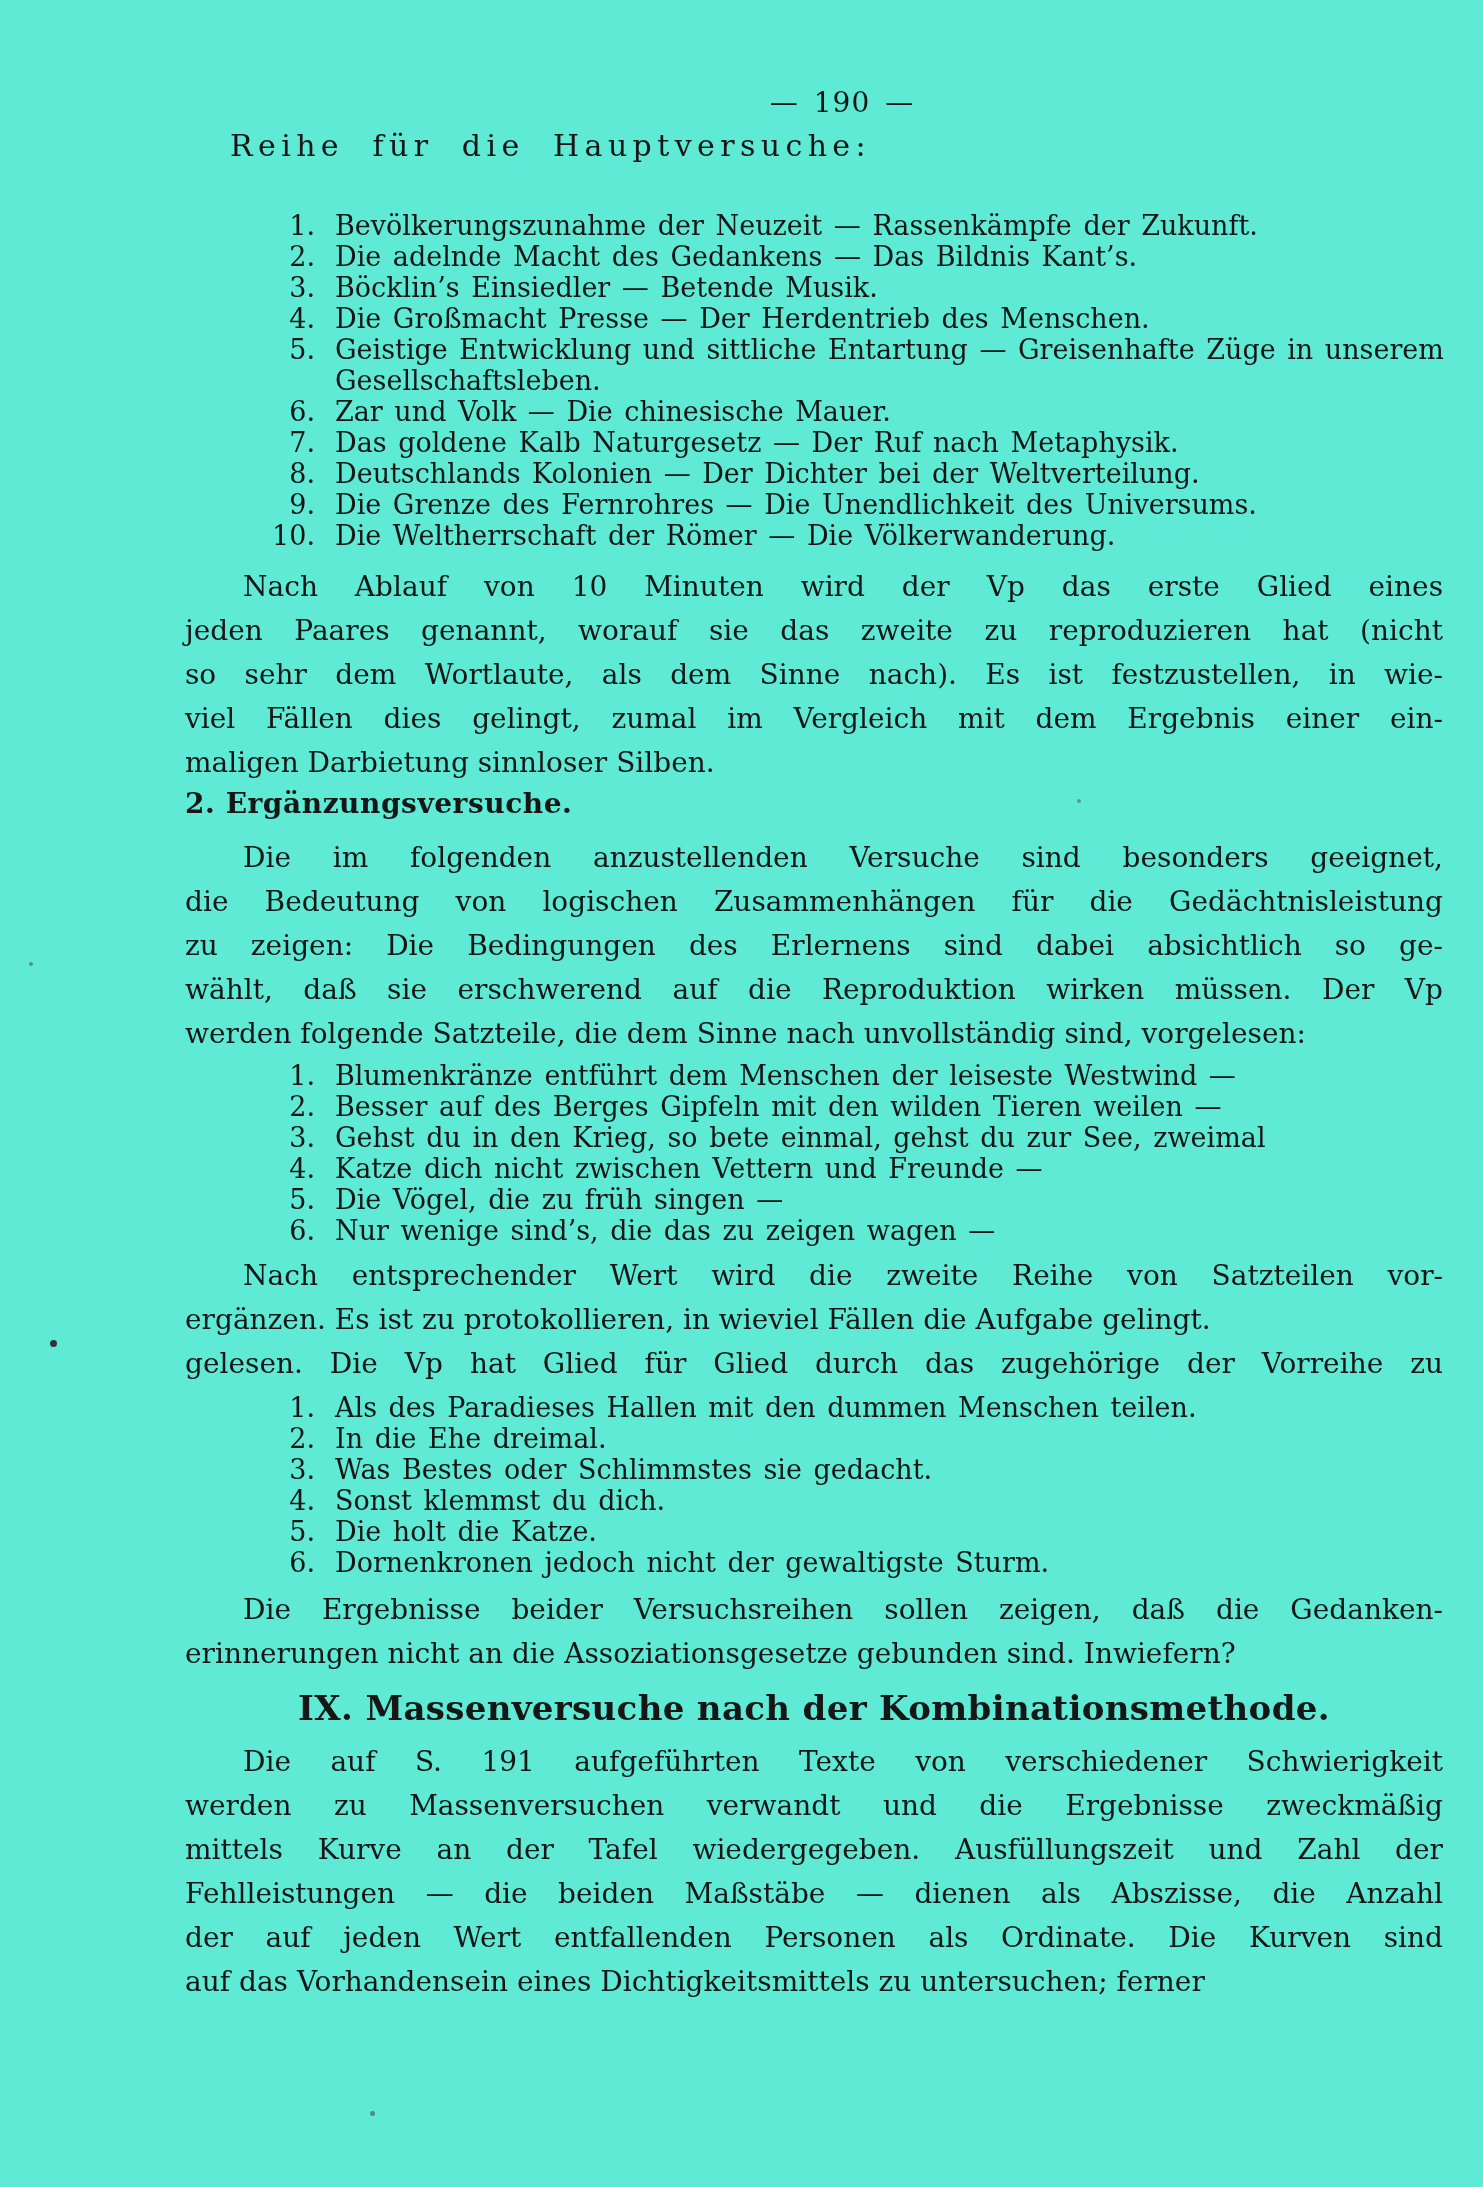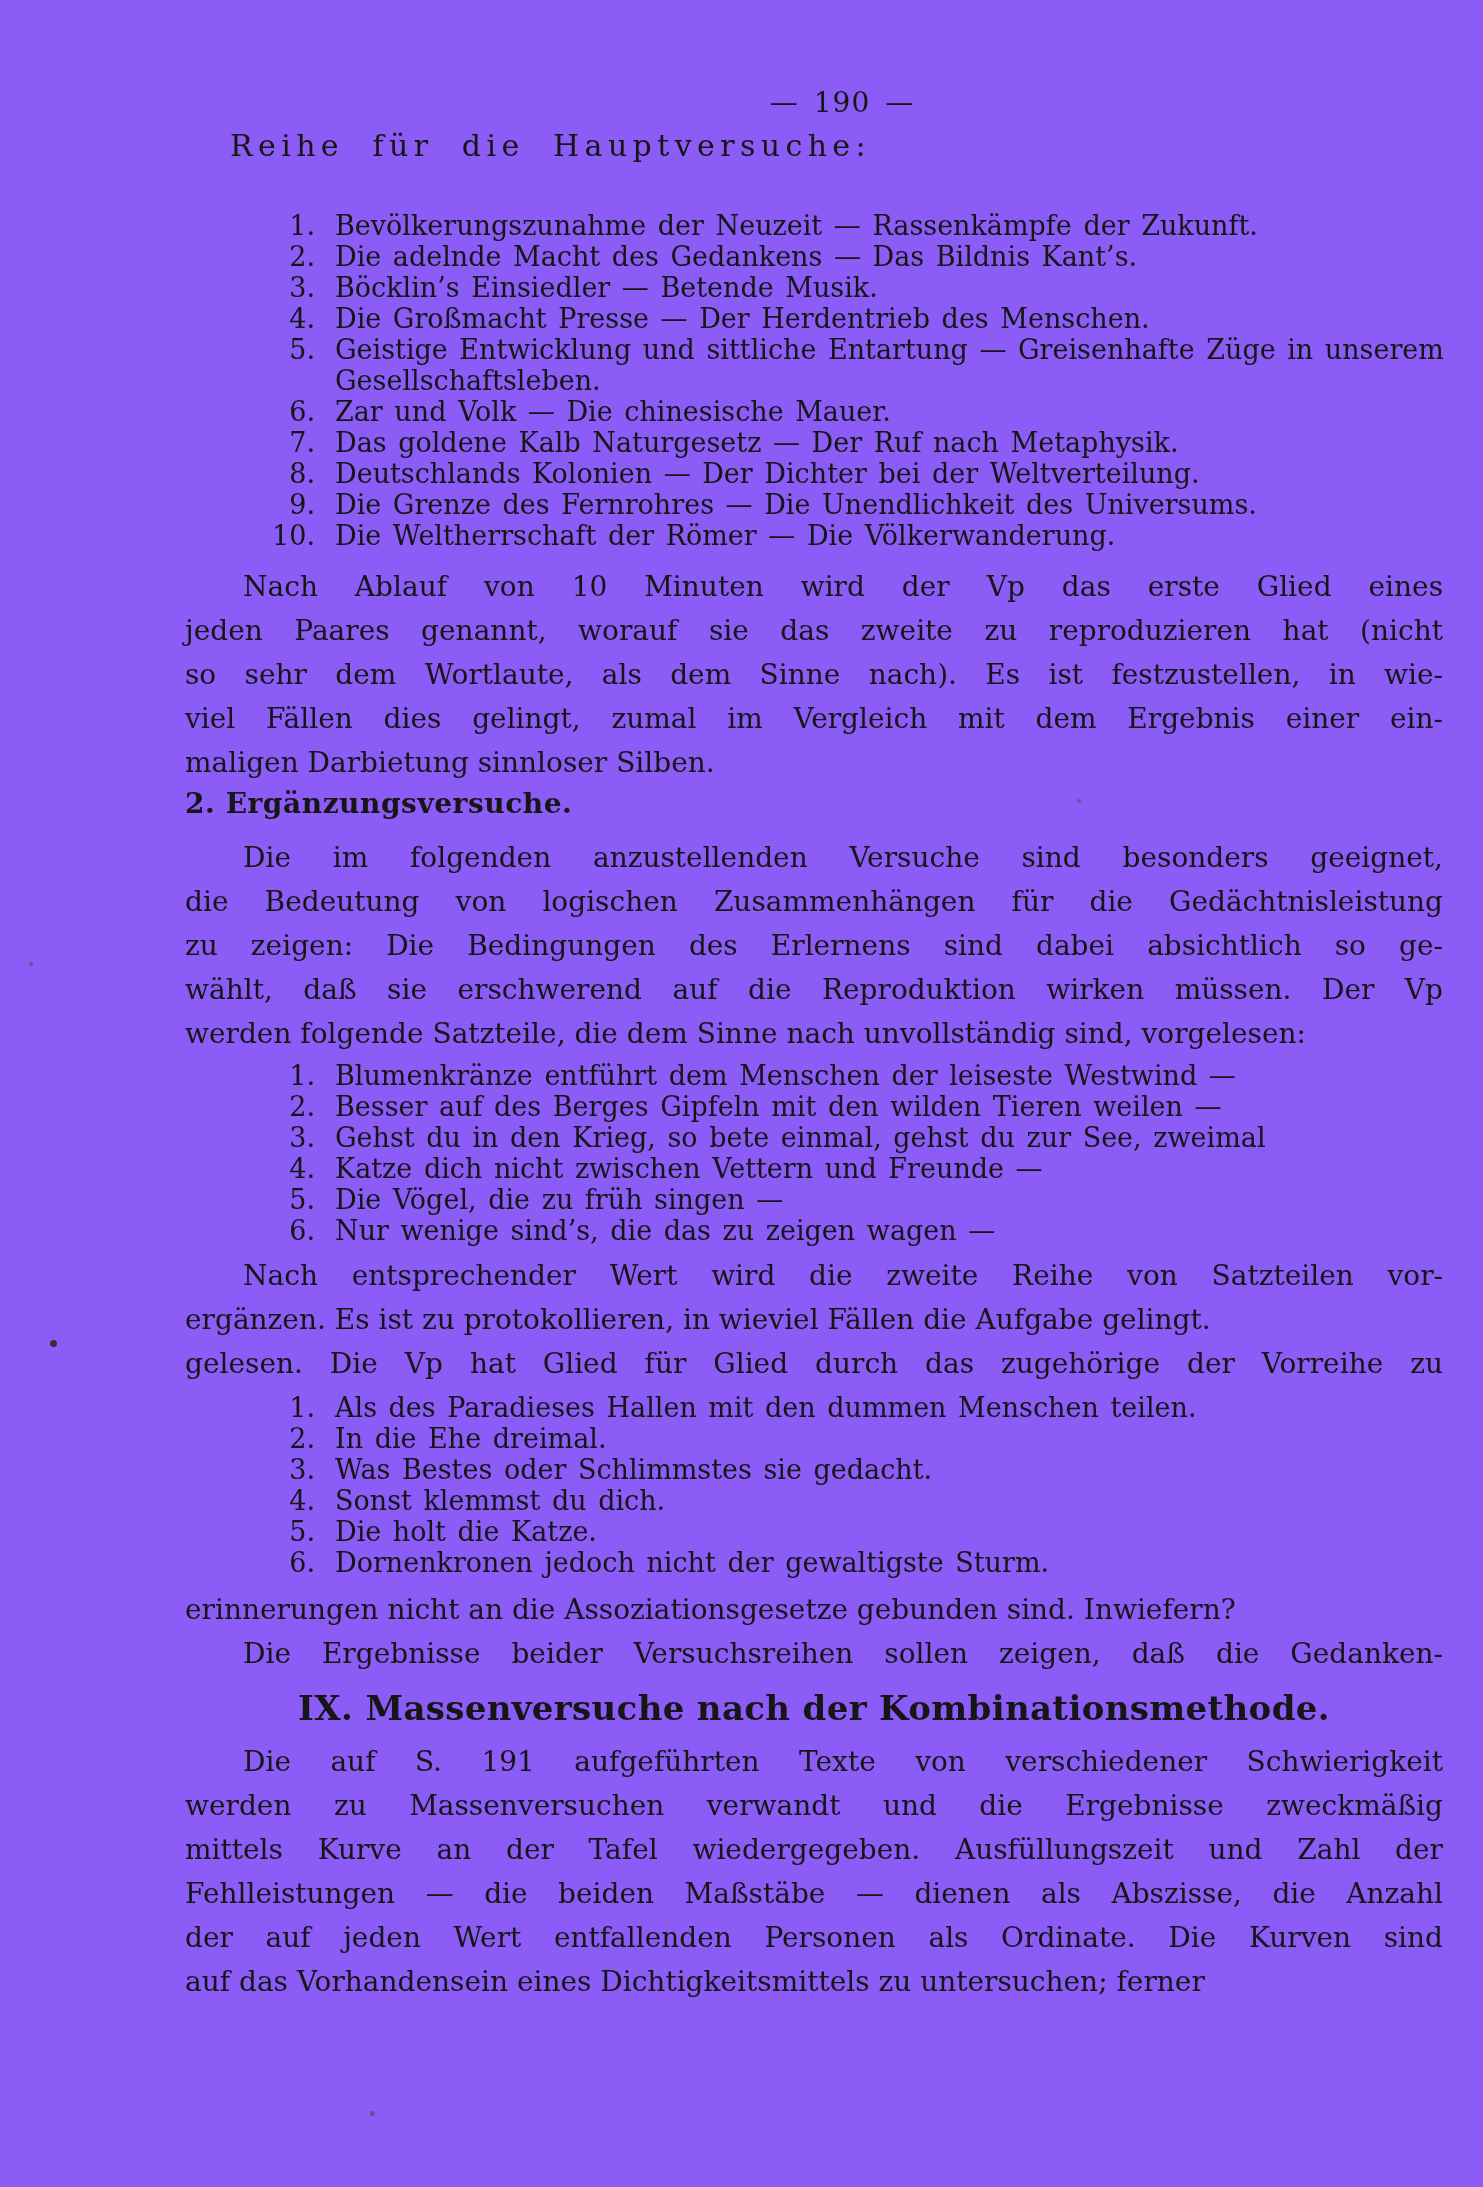--- a/index.html
+++ b/index.html
@@ -5,21 +5,21 @@
 <style>
   html, body {
     margin: 0;
     padding: 0;
     background: #e8e8e8;
   }
   #page {
     position: relative;
     width: 1483px;
     height: 2187px;
-    background: #8b5cf6;
+    background: #5eead4;
     color: #161616;
     font-family: "DejaVu Serif", "Liberation Serif", serif;
     overflow: hidden;
   }
   #textblock {
     position: absolute;
     left: 185px;
     top: 0;
     width: 1258px;
   }
@@ -171,22 +171,22 @@
     <div class="nlist mt-list3">
       <div class="li"><span class="num">1.</span><span class="txt">Als des Paradieses Hallen mit den dummen Menschen teilen.</span></div>
       <div class="li"><span class="num">2.</span><span class="txt">In die Ehe dreimal.</span></div>
       <div class="li"><span class="num">3.</span><span class="txt">Was Bestes oder Schlimmstes sie gedacht.</span></div>
       <div class="li"><span class="num">4.</span><span class="txt">Sonst klemmst du dich.</span></div>
       <div class="li"><span class="num">5.</span><span class="txt">Die holt die Katze.</span></div>
       <div class="li"><span class="num">6.</span><span class="txt">Dornenkronen jedoch nicht der gewaltigste Sturm.</span></div>
     </div>
 
     <div class="para mt-p4">
+      <div class="pline first">Die Ergebnisse beider Versuchsreihen sollen zeigen, daß die Gedanken-</div>
       <div class="pline last">erinnerungen nicht an die Assoziationsgesetze gebunden sind. Inwiefern?</div>
-      <div class="pline first">Die Ergebnisse beider Versuchsreihen sollen zeigen, daß die Gedanken-</div>
     </div>
 
     <div class="h-main">IX. Massenversuche nach der Kombinationsmethode.</div>
 
     <div class="para mt-p5">
       <div class="pline first">Die auf S. 191 aufgeführten Texte von verschiedener Schwierigkeit</div>
       <div class="pline">werden zu Massenversuchen verwandt und die Ergebnisse zweckmäßig</div>
       <div class="pline">mittels Kurve an der Tafel wiedergegeben. Ausfüllungszeit und Zahl der</div>
       <div class="pline">Fehlleistungen — die beiden Maßstäbe — dienen als Abszisse, die Anzahl</div>
       <div class="pline">der auf jeden Wert entfallenden Personen als Ordinate. Die Kurven sind</div>

